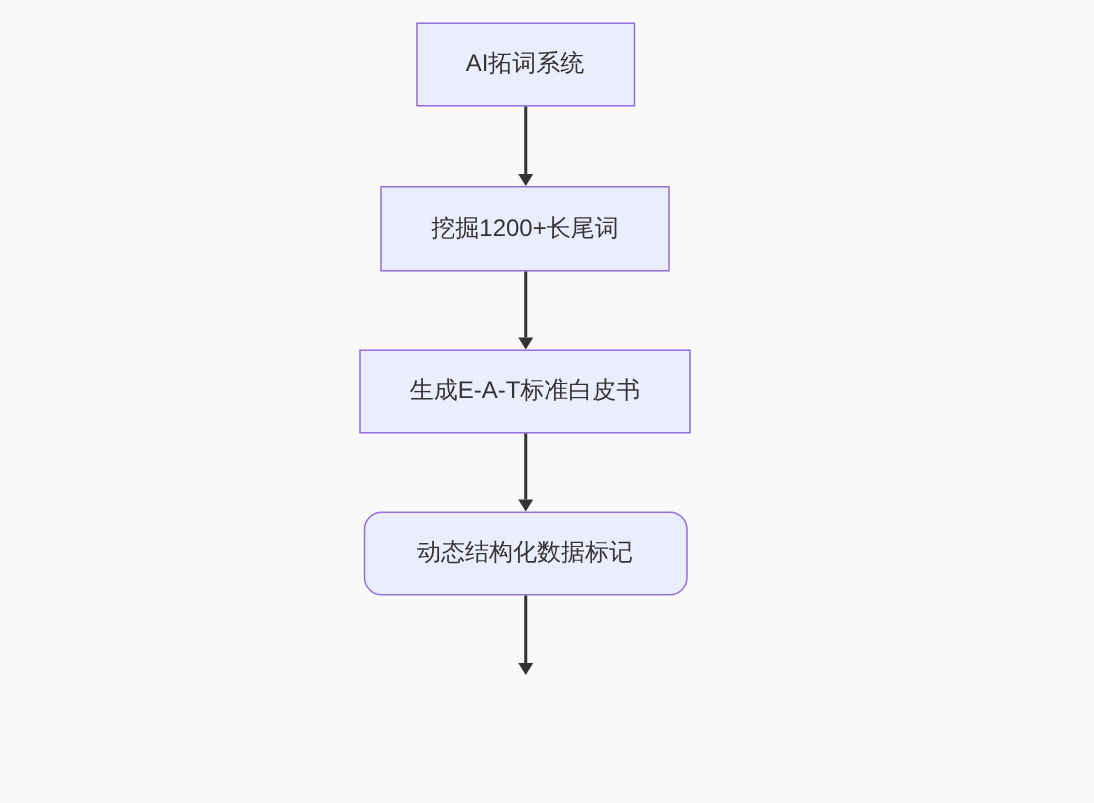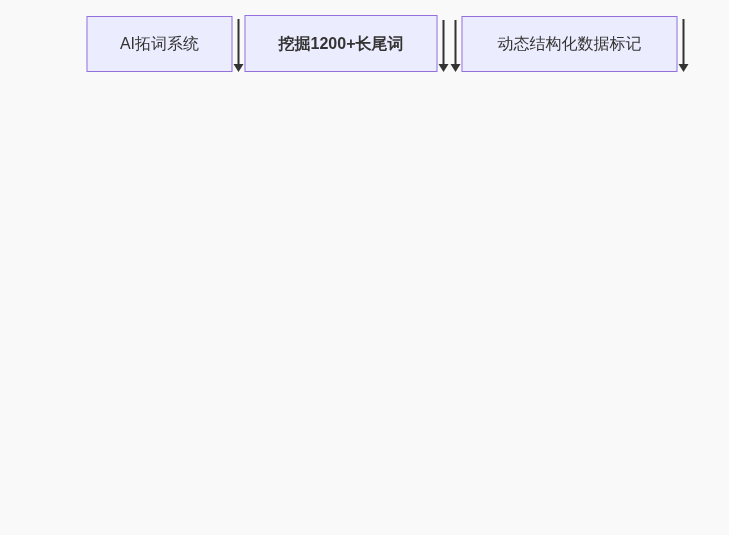--- a/index.html
+++ b/index.html
@@ -15,46 +15,46 @@
   }
   .canvas {
     position: relative;
     width: 729px;
     height: 535px;
     background: var(--bg, #f9f9f9);
   }
   .flow {
     position: absolute;
     top: 15px;
-    left: 388px;
+    left: 350px;
     transform: translateX(-50%);
     display: flex;
-    flex-direction: row;
-    align-items: flex-end;
+    flex-direction: column;
+    align-items: center;
   }
   .node {
     box-sizing: border-box;
     background: var(--node-fill, #ececff);
     border: 1px solid var(--node-border, #9370db);
     display: flex;
     align-items: center;
     justify-content: center;
     flex: none;
   }
   .node-label {
     font-size: 16px;
     line-height: 1.2;
     color: var(--text, #333333);
     white-space: nowrap;
     text-align: center;
   }
   .n1 { width: 146px; height: 56px; }
-  .n2 { width: 193px; height: 57px; font-weight: bold; }
+  .n2 { width: 193px; height: 57px; }
   .n3 { width: 221px; height: 56px; }
-  .n4 { width: 216px; height: 56px; }
+  .n4 { width: 216px; height: 56px; border-radius: 12px; }
   .n5 { width: 223px; height: 57px; }
 
   .arrow {
     display: flex;
     flex-direction: column;
     align-items: center;
     width: 12px;
     flex: none;
   }
   .a1, .a4 { height: 53px; }
@@ -90,20 +90,23 @@
 
     <div class="node n2">
       <span class="node-label">挖掘1200+长尾词</span>
     </div>
 
     <div class="arrow a2">
       <div class="arrow-line"></div>
       <div class="arrow-head"></div>
     </div>
 
+    <div class="node n3">
+      <span class="node-label">生成E-A-T标准白皮书</span>
+    </div>
 
     <div class="arrow a3">
       <div class="arrow-line"></div>
       <div class="arrow-head"></div>
     </div>
 
     <div class="node n4">
       <span class="node-label">动态结构化数据标记</span>
     </div>
 

